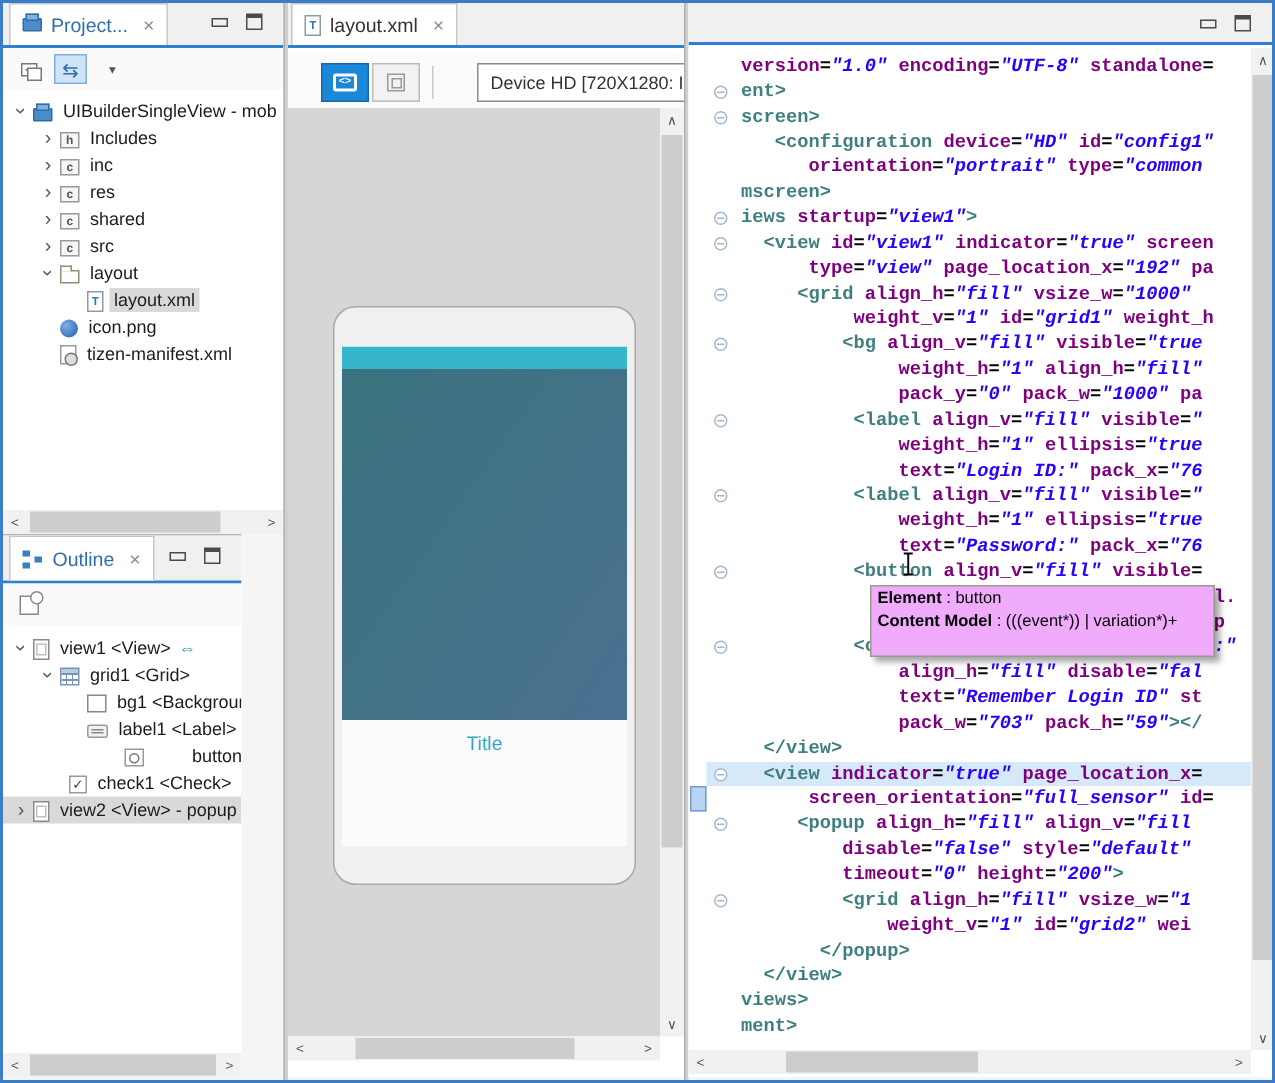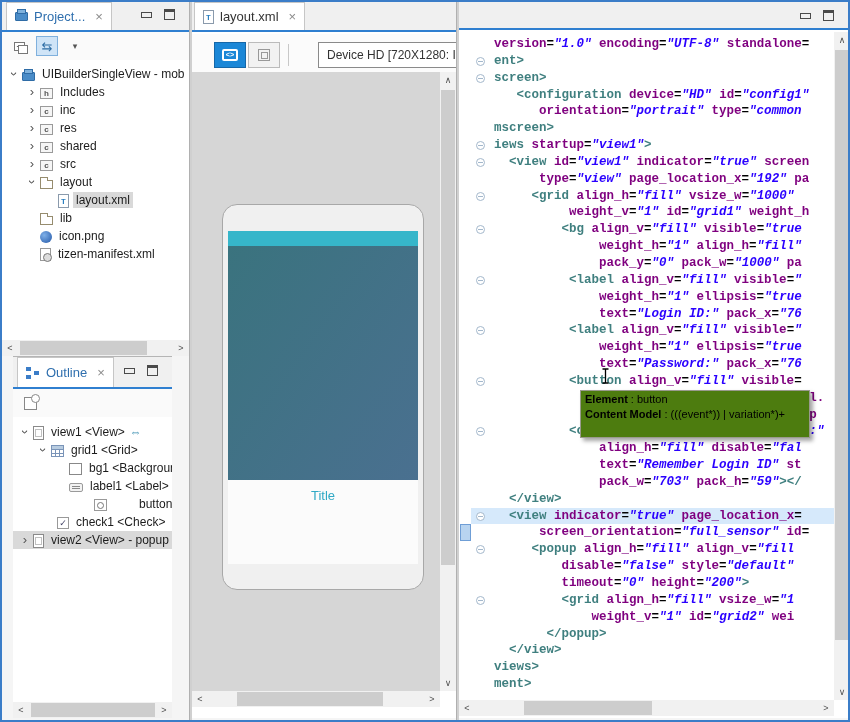--- a/index.html
+++ b/index.html
@@ -85,21 +85,21 @@
   
   .srchead{position:absolute;left:0;right:0;top:0;height:28px;background:#f0f0f0;border-bottom:2px solid #2f7fd0;}
   .code{position:absolute;left:0;top:30px;right:16px;bottom:18px;overflow:hidden;padding-top:4px;background:#fff;
         font:bold 12.5px/16.85px "Liberation Mono",monospace;}
   .cl{position:relative;margin-left:12px;padding-left:23px;height:16.85px;white-space:pre;}
   .cl.hl{background:#d6e9fb;}
   .fold{position:absolute;left:5px;top:4px;width:9px;height:9px;border:1px solid #a4b8cc;border-radius:50%;background:#fff;}
   .fold::before{content:"";position:absolute;left:1px;right:1px;top:3px;border-top:1px solid #a4b8cc;}
   .tk-t{color:#3f7f7f;} .tk-a{color:#7f007f;} .tk-v{color:#2a00ff;font-style:italic;} .tk-p{color:#000;}
   .marker{position:absolute;left:1px;top:522px;width:11px;height:17px;background:#b8d4f0;border:1px solid #6f9ed6;}
-  .tooltip{position:absolute;left:121px;top:388px;width:230px;height:48px;background:#4d7c0f;border:1px solid #9a9a8e;
+  .tooltip{position:absolute;left:121px;top:388px;width:230px;height:48px;background:#f0abfc;border:1px solid #9a9a8e;
            box-shadow:3px 3px 4px rgba(0,0,0,.35);font-size:11px;color:#000;padding:1px 4px;overflow:hidden;z-index:5;}
   .tooltip div{white-space:nowrap;line-height:15px;}
   .ibeam{position:absolute;left:142px;top:366px;z-index:6;}
   .divider-v{position:absolute;top:0;bottom:0;background:#d0d0d0;border-left:1px solid #b0b0b0;}
 </style>
 </head>
 <body>
 
 <div class="win">
 
@@ -162,42 +162,37 @@
           <span class="ic ic-folder"></span>
           <span class="tlabel">layout</span>
         </div>
         <div class="trow sel" style="padding-left: 40px;">
           <span class="ar"></span>
           <span class="ic ic-xml"></span>
           <span class="tlabel">layout.xml</span>
         </div>
         <div class="trow" style="padding-left: 22px;">
           <span class="ar"></span>
-          <span class="ic ic-folder"></span>
-          <span class="tlabel">lib</span>
-        </div>
-        <div class="trow" style="padding-left: 22px;">
-          <span class="ar"></span>
           <span class="ic ic-img"></span>
           <span class="tlabel">icon.png</span>
         </div>
         <div class="trow" style="padding-left: 22px;">
           <span class="ar"></span>
           <span class="ic ic-manifest"></span>
           <span class="tlabel">tizen-manifest.xml</span>
         </div>
       </div>
     <div class="sb" style="left:0;right:0;bottom:0;height:16px;">
       <span class="arr" style="left:0;">&lt;</span>
       <span class="arr" style="right:0;">&gt;</span>
       <span class="th" style="left:18px;width:127px;top:1px;bottom:1px;"></span>
     </div>
   </div>
 
-  <div class="panel" style="left:11px;top:354px;width:159px;height:362px;border-top:1px solid #b5b5b5;">
+  <div class="panel" style="left:0;top:354px;width:159px;height:362px;border-top:1px solid #b5b5b5;">
     <div class="strip" style="height:32px;">
       <div class="tab" style="left:4px;">
         <span style="position:relative;width:14px;height:14px;">
           <span style="position:absolute;left:0;top:1px;width:5px;height:4px;background:#3b7dc8;box-shadow:0 8px 0 #3b7dc8,8px 4px 0 #3b7dc8;"></span>
         </span>
         <span style="color:#2f6fae;">Outline</span>
         <span class="x">×</span>
       </div>
       <div class="winbtns" style="right:14px;top:8px;">
         <span class="minb"></span>

